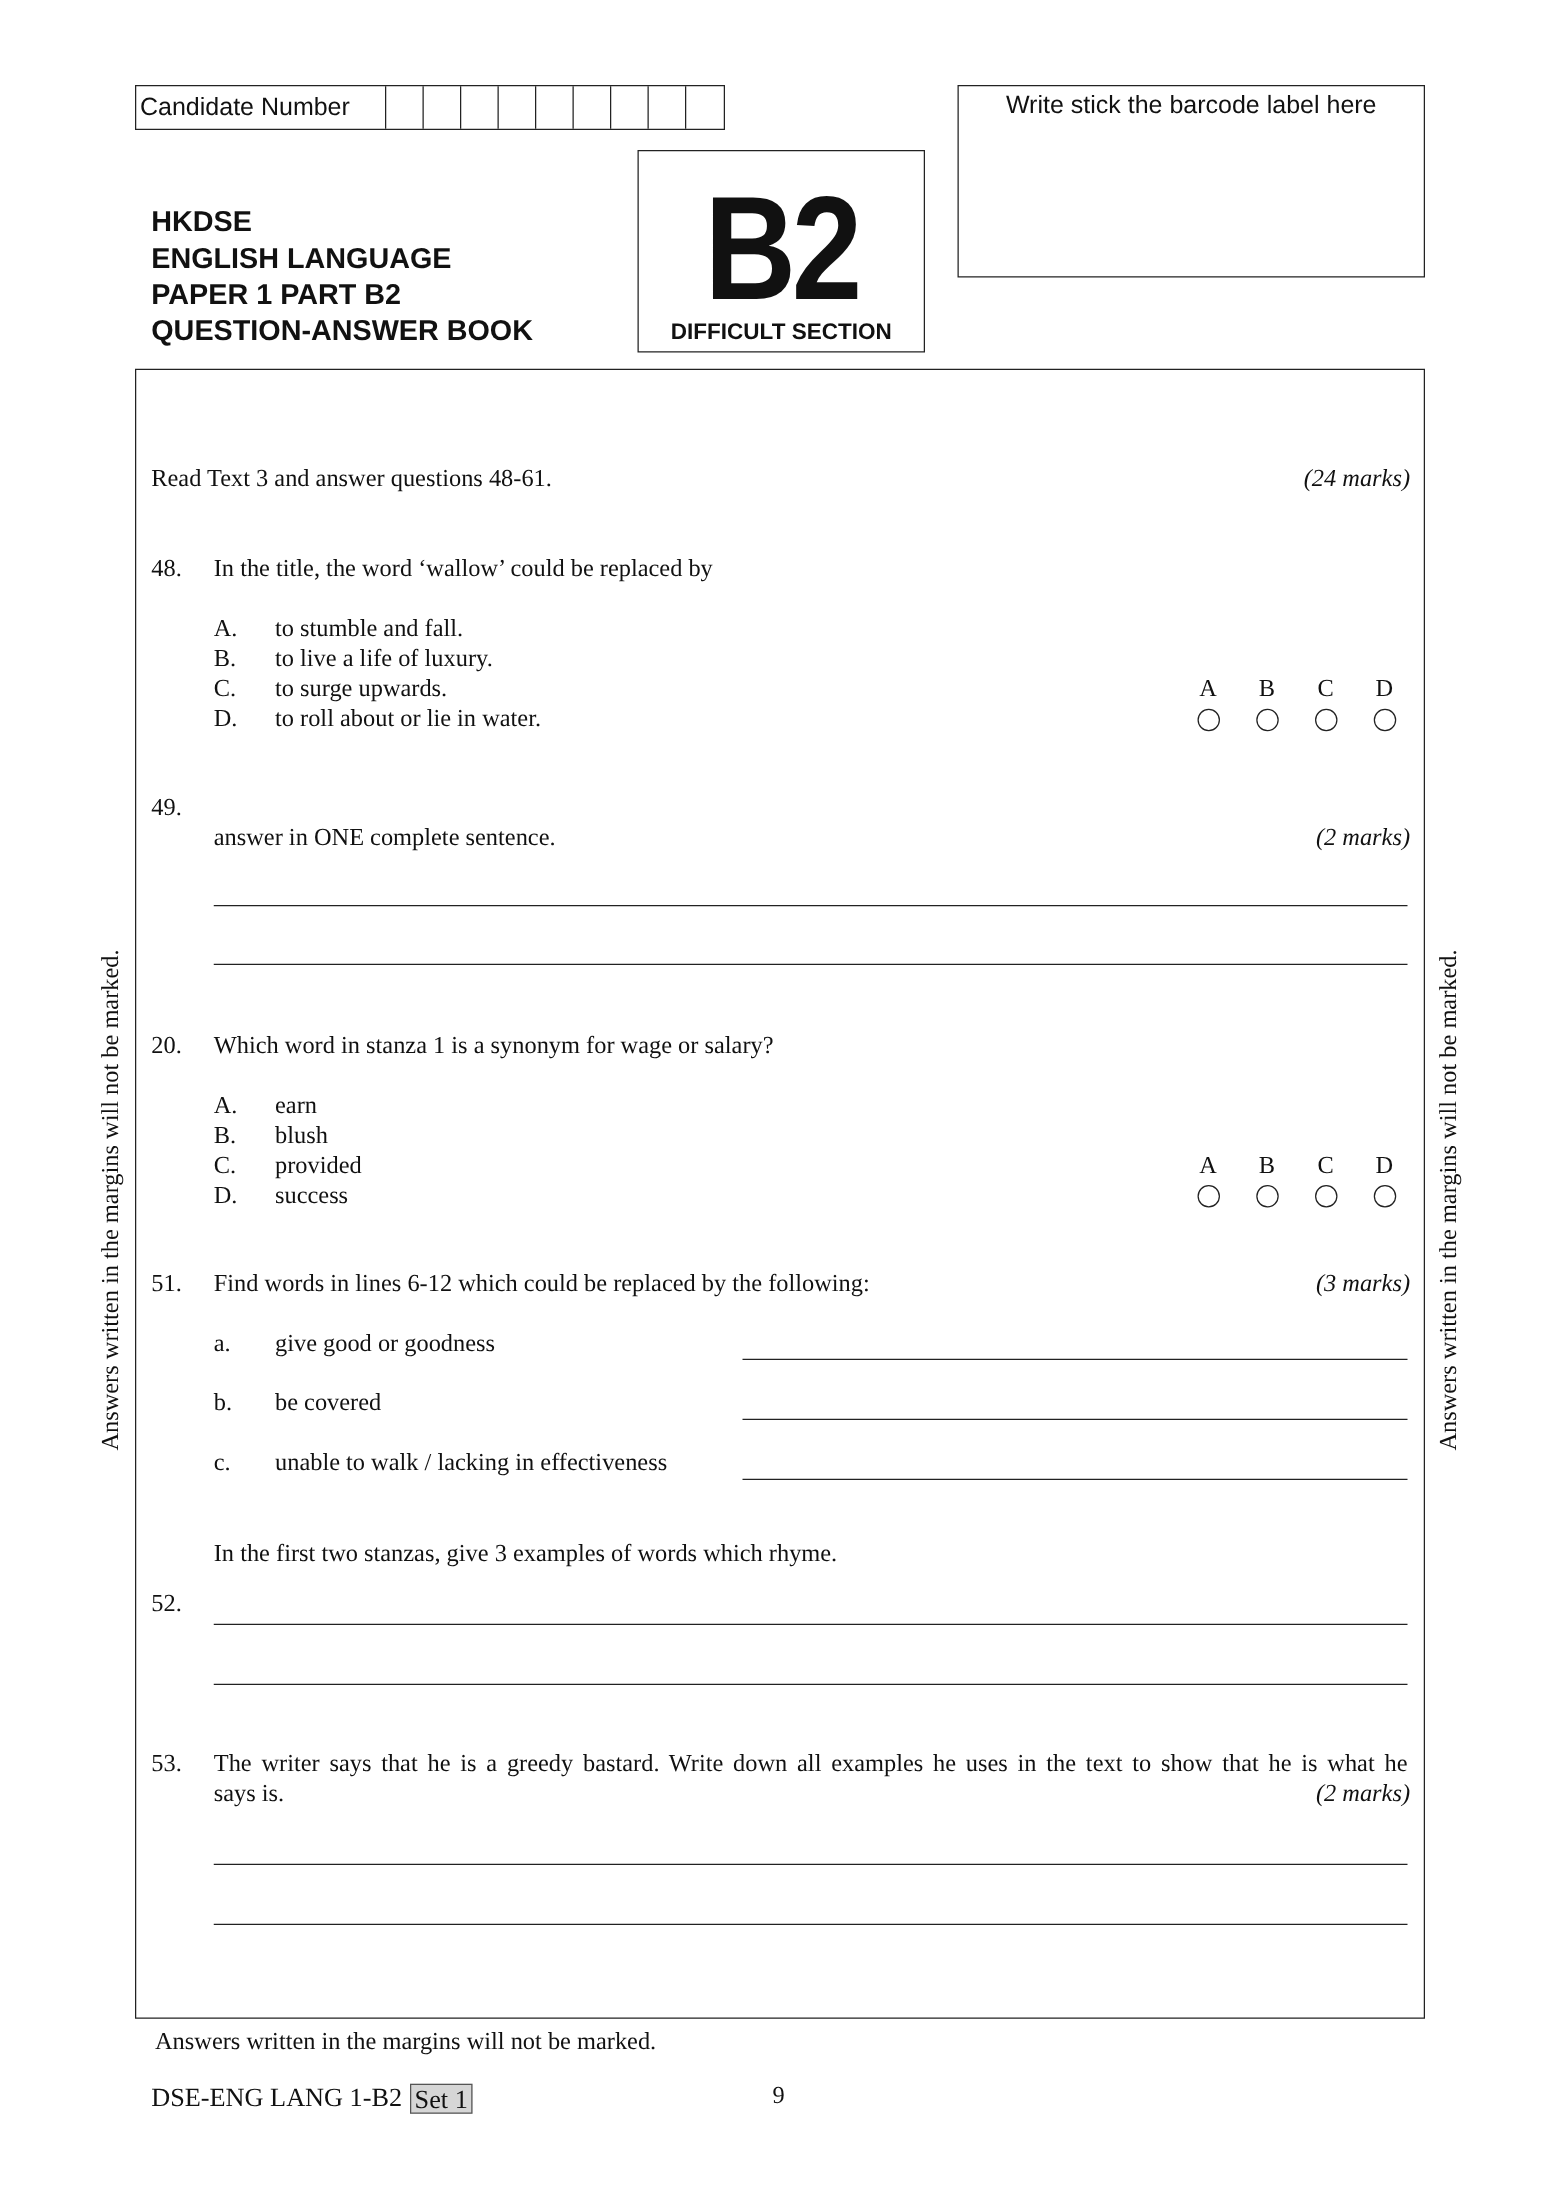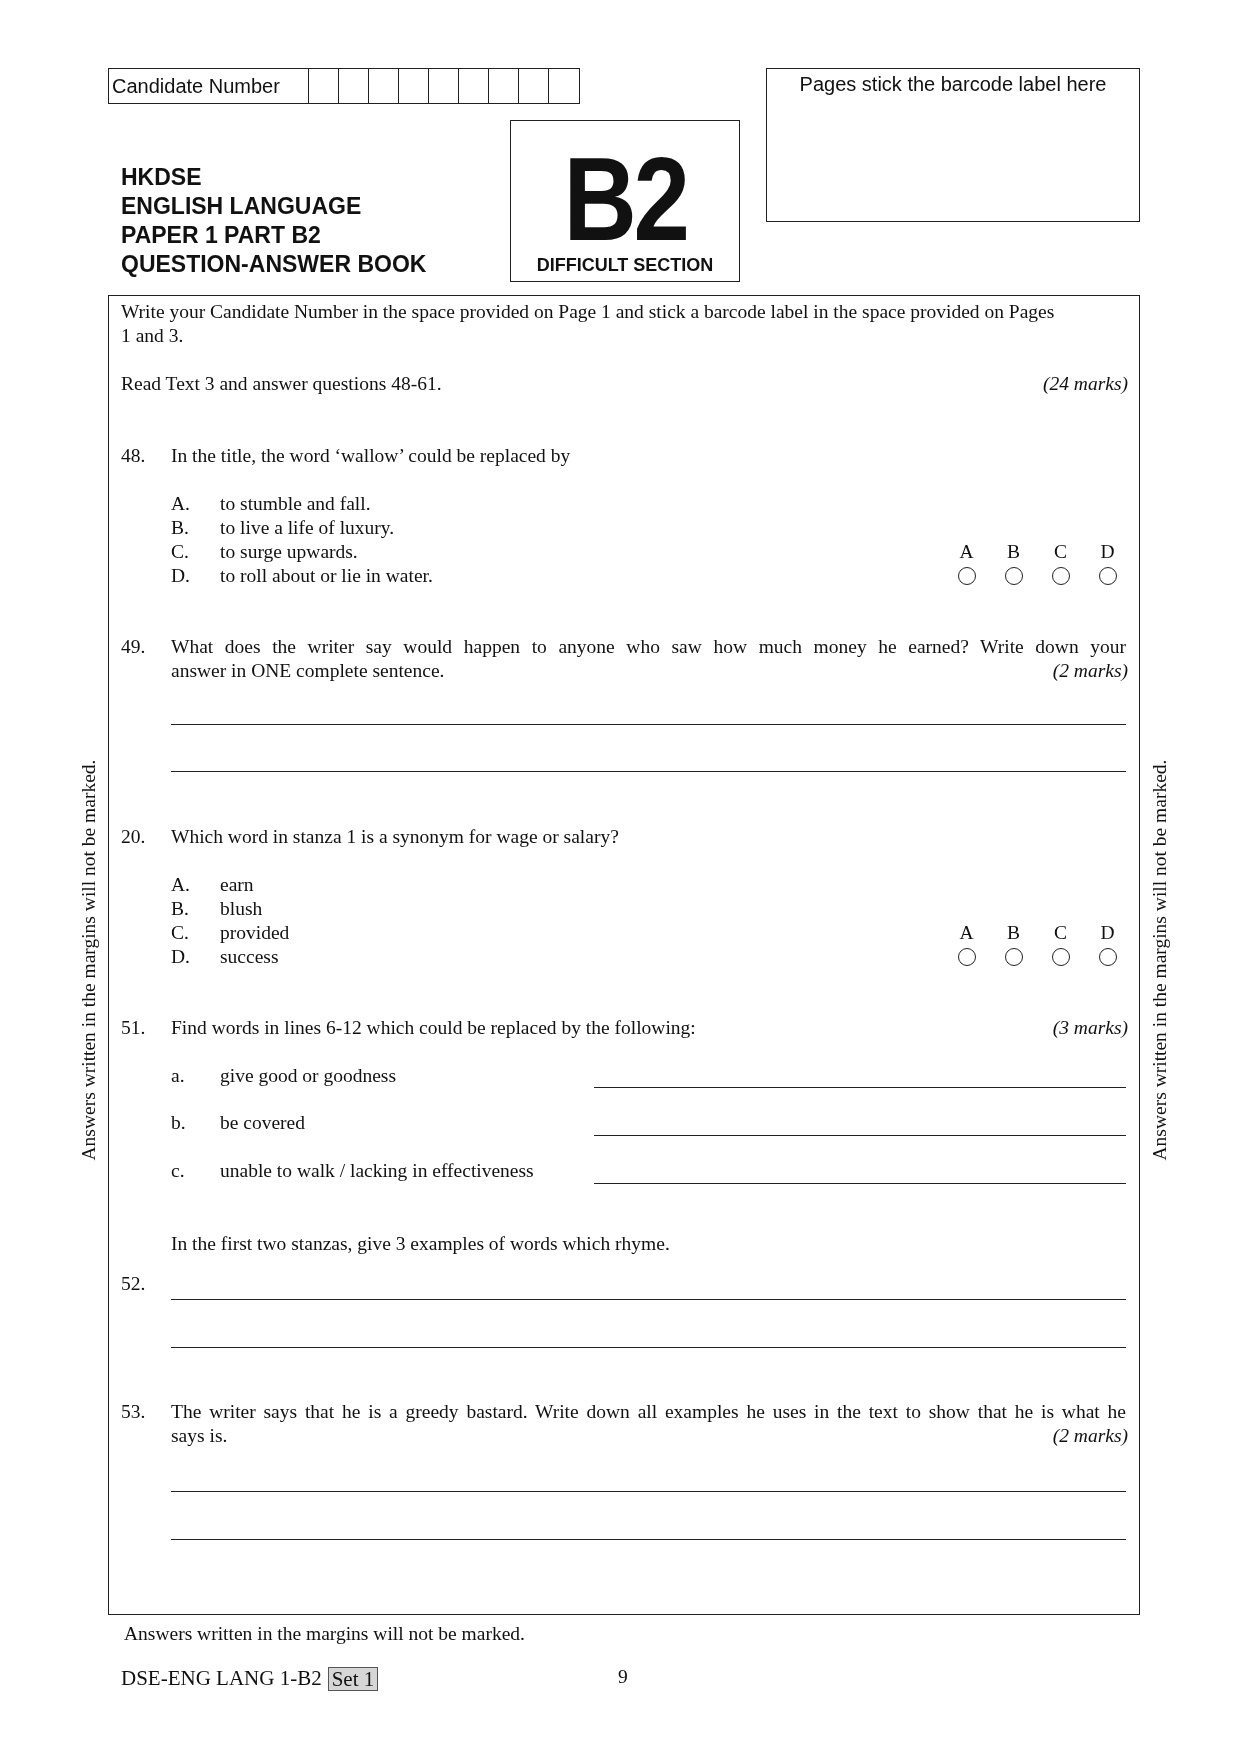--- a/index.html
+++ b/index.html
@@ -55,44 +55,40 @@
   <div class="cand-box"></div>
   <div class="cand-box"></div>
   <div class="cand-box"></div>
   <div class="cand-box"></div>
   <div class="cand-box"></div>
   <div class="cand-box"></div>
   <div class="cand-box"></div>
 </div>
 
 <div class="abs barcode sans">
-  <div class="barcode-text">Pages stick the barcode label here</div>
+  <div class="barcode-text">Write stick the barcode label here</div>
 </div>
 
 <div class="abs title sans">
   <div>HKDSE</div>
   <div>ENGLISH LANGUAGE</div>
   <div>PAPER 1 PART B2</div>
   <div>QUESTION-ANSWER BOOK</div>
 </div>
 
 <div class="abs b2box sans">
   <div class="b2">B2</div>
   <div class="b2-sub">DIFFICULT SECTION</div>
 </div>
 
 <div class="abs side side-left serif">Answers written in the margins will not be marked.</div>
 <div class="abs side side-right serif">Answers written in the margins will not be marked.</div>
 
 <div class="abs frame serif">
 
-  <div class="abs t" style="left:12px; top:4px; width:1005px;">
-    <div>Write your Candidate Number in the space provided on Page 1 and stick a barcode label in the space provided on Pages</div>
-    <div>1 and 3.</div>
-  </div>
   <div class="abs t" style="left:12px; top:76px;">Read Text 3 and answer questions 48-61.</div>
   <div class="abs t marks" style="right:11px; top:76px;">(24 marks)</div>
 
   <div class="abs t" style="left:12px; top:148px;">48.</div>
   <div class="abs t" style="left:62px; top:148px;">In the title, the word ‘wallow’ could be replaced by</div>
   <div class="abs t" style="left:62px; top:196px;">
     <div style="display:flex;">
         <span style="width:49px;">A.</span>
         <span>to stumble and fall.</span>
       </div>
@@ -122,21 +118,20 @@
         <div>C</div>
         <div class="radio"></div>
       </div>
     <div>
         <div>D</div>
         <div class="radio"></div>
       </div>
   </div>
 
   <div class="abs t" style="left:12px; top:339px;">49.</div>
-  <div class="abs t" style="left:62px; top:339px; width:955px; text-align:justify; text-align-last:justify;">What does the writer say would happen to anyone who saw how much money he earned? Write down your</div>
   <div class="abs t" style="left:62px; top:363px;">answer in ONE complete sentence.</div>
   <div class="abs t marks" style="right:11px; top:363px;">(2 marks)</div>
   <div class="abs line" style="left:62px; top:428px; width:955px;"></div>
   <div class="abs line" style="left:62px; top:475px; width:955px;"></div>
 
   <div class="abs t" style="left:12px; top:529px;">20.</div>
   <div class="abs t" style="left:62px; top:529px;">Which word in stanza 1 is a synonym for wage or salary?</div>
   <div class="abs t" style="left:62px; top:577px;">
     <div style="display:flex;">
         <span style="width:49px;">A.</span>

